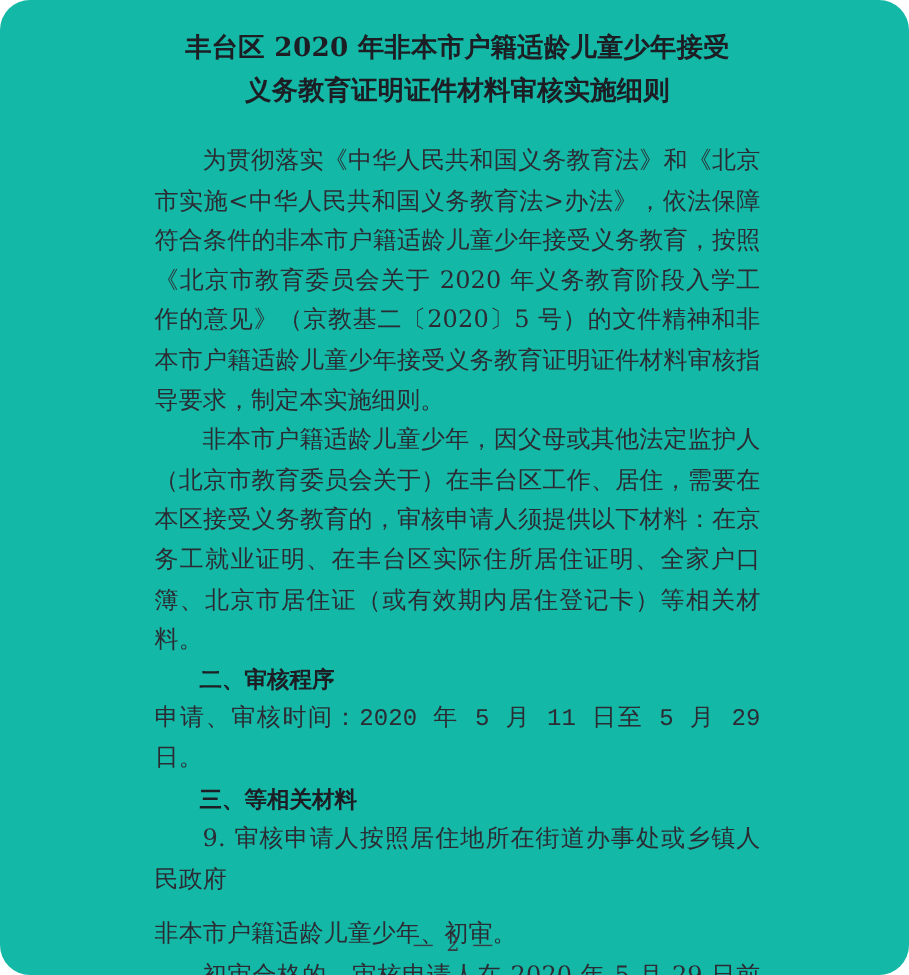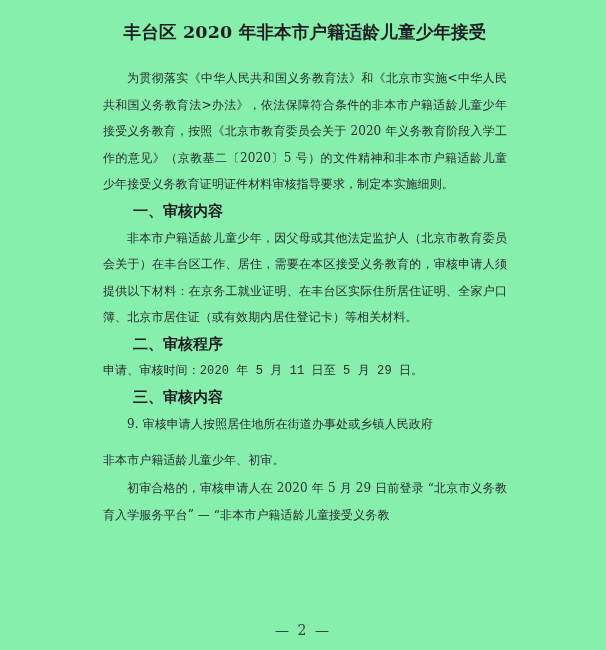--- a/index.html
+++ b/index.html
@@ -12,22 +12,23 @@
     height: 650px;
     overflow: hidden;
     font-family: "DejaVu Serif", "Liberation Serif", serif;
     color: #2b2b33;
     position: relative;
   }
   .page {
     position: relative;
     width: 606px;
     height: 650px;
-    background: #86efac;
+    background: #14b8a6;
     box-sizing: border-box;
+    border-radius: 20px;
   }
   .content {
     position: absolute;
     left: 103px;
     top: 0;
     width: 404px;
   }
   .doc-title {
     margin: 0;
     padding-top: 18px;
@@ -40,21 +41,21 @@
   }
   .doc-title .ttl-line {
     display: block;
     white-space: nowrap;
   }
   .body-block {
     margin-top: 16px;
   }
   p.para {
     margin: 0;
-    font-size: 12px;
+    font-size: 16px;
     line-height: 26.6px;
     text-align: justify;
     text-justify: inter-ideograph;
     color: #2b2b33;
     letter-spacing: 0.1px;
   }
   p.indent {
     text-indent: 2em;
   }
   p.sect-head {
@@ -86,37 +87,37 @@
 </style>
 </head>
 <body>
 
 <div class="page">
 
   <div class="content">
 
     <h1 class="doc-title">
       <span class="ttl-line">丰台区 2020 年非本市户籍适龄儿童少年接受</span>
+      <span class="ttl-line">义务教育证明证件材料审核实施细则</span>
     </h1>
 
     <div class="body-block">
 
       <div class="gap-sm"></div>
 
       <p class="para indent">为贯彻落实《中华人民共和国义务教育法》和《北京市实施&lt;中华人民共和国义务教育法&gt;办法》，依法保障符合条件的非本市户籍适龄儿童少年接受义务教育，按照《北京市教育委员会关于 2020 年义务教育阶段入学工作的意见》（京教基二〔2020〕5 号）的文件精神和非本市户籍适龄儿童少年接受义务教育证明证件材料审核指导要求，制定本实施细则。</p>
 
-      <p class="sect-head">一、审核内容</p>
 
       <p class="para indent">非本市户籍适龄儿童少年，因父母或其他法定监护人（北京市教育委员会关于）在丰台区工作、居住，需要在本区接受义务教育的，审核申请人须提供以下材料：在京务工就业证明、在丰台区实际住所居住证明、全家户口簿、北京市居住证（或有效期内居住登记卡）等相关材料。</p>
 
       <p class="sect-head">二、审核程序</p>
 
       <p class="para noindent">申请、审核时间：2020 年 5 月 11 日至 5 月 29 日。</p>
 
-      <p class="sect-head">三、审核内容</p>
+      <p class="sect-head">三、等相关材料</p>
 
       <p class="para indent">9. 审核申请人按照居住地所在街道办事处或乡镇人民政府</p>
 
       <div class="gap-md"></div>
 
       <p class="para noindent">非本市户籍适龄儿童少年、初审。</p>
 
       <p class="para indent">初审合格的，审核申请人在 2020 年 5 月 29 日前登录 “北京市义务教育入学服务平台” — “非本市户籍适龄儿童接受义务教</p>
 
     </div>

